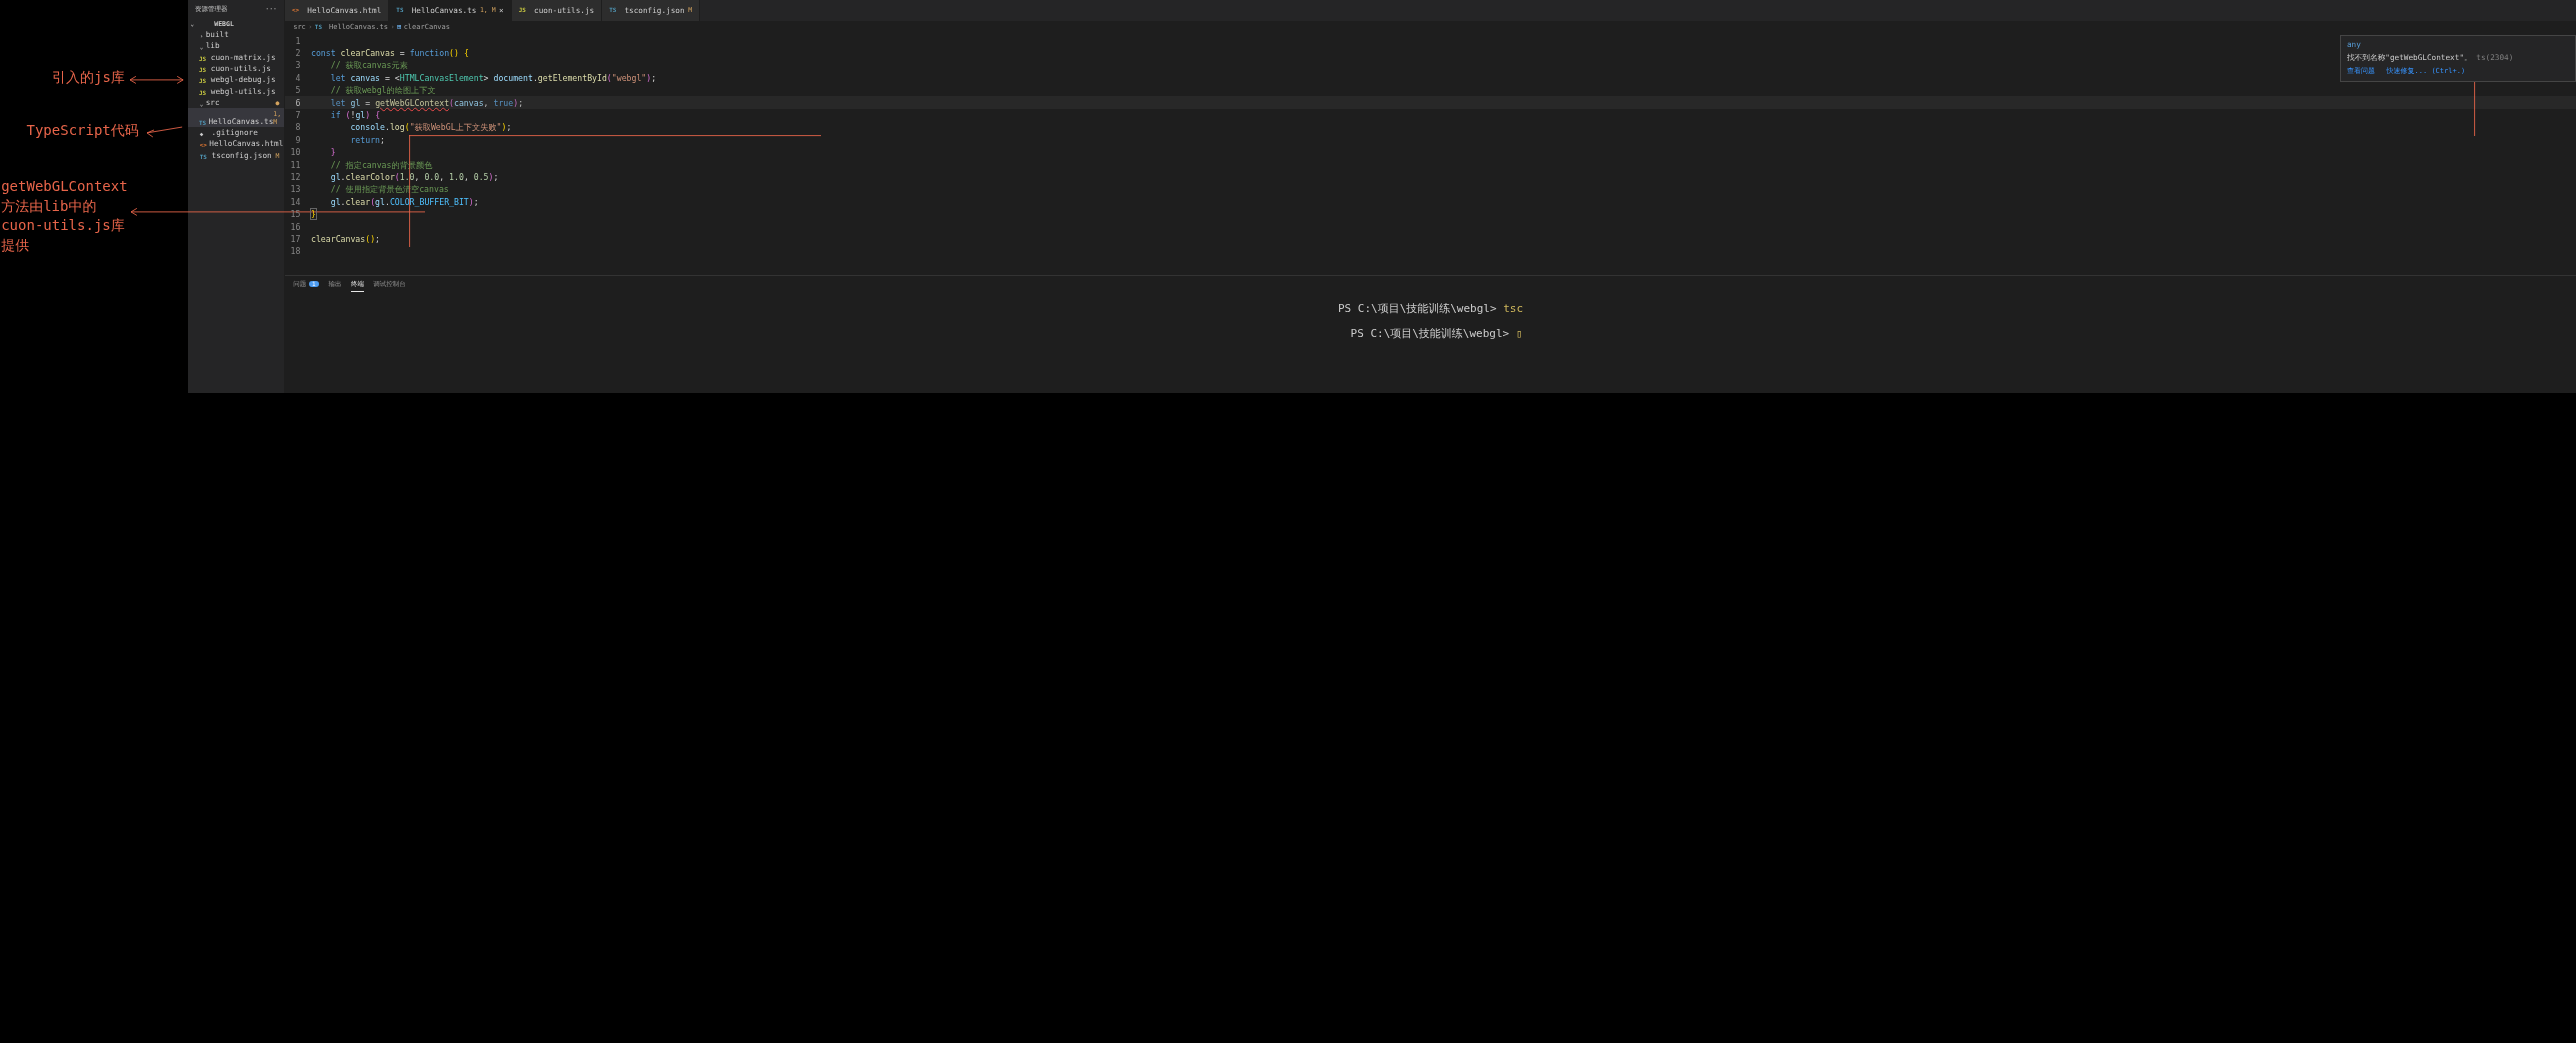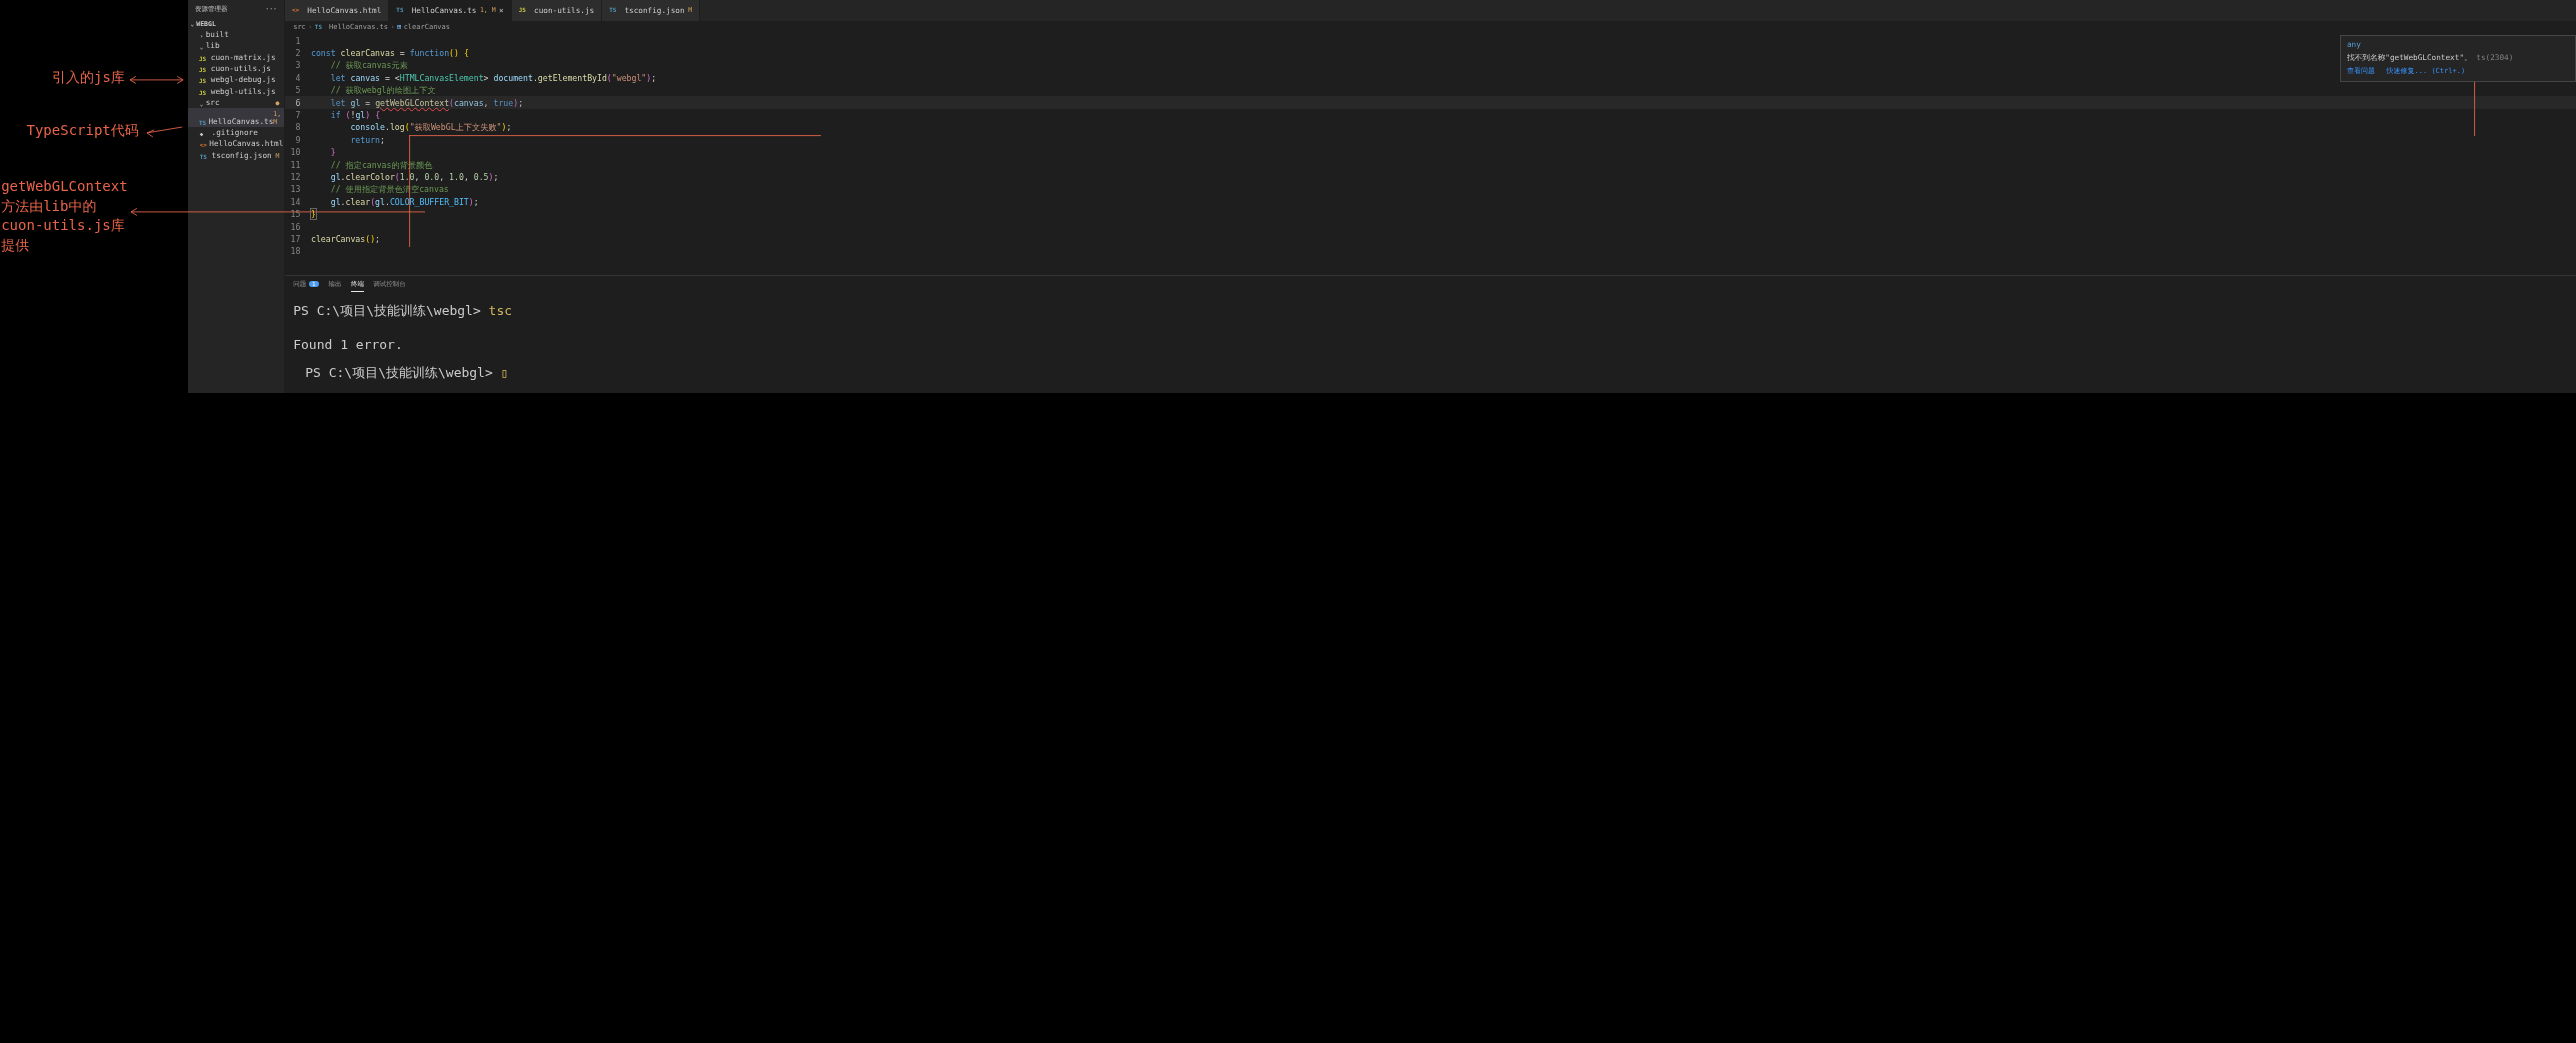--- a/index.html
+++ b/index.html
@@ -5,21 +5,21 @@
 * { margin: 0; padding: 0; box-sizing: border-box; }
 body { font-family: "Consolas", "Microsoft YaHei", monospace; background: #000; color: #ccc; font-size: 7.7px; overflow: hidden; }
 .app { display: flex; height: 393px; }
 .left-annotations { width: 188px; background: #000; padding: 11.8px 5.9px; position: relative; }
 .annotation { color: #e8654a; font-size: 14px; line-height: 1.4; position: absolute; }
 .ann1 { top: 68px; left: 52px; text-align: center; }
 .ann2 { top: 121px; left: 26.5px; }
 .ann3 { top: 177px; left: 1.2px; }
 .sidebar { width: 97px; background: #252526; border-right: 0.6px solid #1e1e1e; }
 .sidebar-header { display: flex; justify-content: space-between; align-items: center; padding: 4.7px 7px; color: #ccc; font-size: 6.5px; }
-.project-name { display: flex; align-items: center; gap: 0; padding: 1.2px 2.4px; font-size: 6.5px; font-weight: bold; color: #ccc; }
+.project-name { display: flex; align-items: center; gap: 18px; padding: 1.2px 2.4px; font-size: 6.5px; font-weight: bold; color: #ccc; }
 .tree { padding: 0; }
 .tree-item { display: flex; align-items: flex-end; padding: 1.2px 4.7px; font-size: 7.7px; cursor: pointer; }
 .tree-item.active { background: #37373d; }
 .indent1 { padding-left: 11.8px; }
 .indent2 { padding-left: 11px; }
 .chevron { width: 5.9px; display: inline-block; font-size: 5.9px; color: #ccc; }
 .file-icon { width: 9.4px; margin-right: 2.4px; font-size: 5.9px; font-weight: bold; }
 .icon-js { color: #cbcb41; }
 .icon-ts { color: #519aba; }
 .icon-html { color: #e37933; }
@@ -47,21 +47,21 @@
 .const2 { color: #4fc1ff; }
 .punc { color: #d4d4d4; }
 .err-underline { text-decoration: underline wavy #f14c4c; }
 .bracket-y { color: #ffd700; }
 .bracket-p { color: #da70d6; }
 .terminal-panel { height: 118px; background: #1e1e1e; border-top: 0.6px solid #333; }
 .terminal-tabs { display: flex; gap: 9.4px; padding: 3.5px 8.2px; font-size: 6.5px; }
 .term-tab { color: #969696; cursor: pointer; }
 .term-tab.active { color: #e7e7e7; border-bottom: 0.6px solid #e7e7e7; padding-bottom: 2.4px; }
 .term-badge { background: #4d9cf0; color: #fff; border-radius: 4.7px; padding: 0 3.5px; font-size: 5.9px; margin-left: 2.4px; }
-.terminal-content { padding: 4.7px 8.2px; font-size: 13px; color: #ccc; line-height: 1.7; }
+.terminal-content { padding: 4.7px 8.2px; font-size: 11px; color: #ccc; line-height: 1.7; text-align: center; }
 .term-cmd { color: #d0b85c; }
 .tooltip { position: absolute; top: 1.2px; right: 0; width: 236px; background: #252526; border: 0.6px solid #454545; padding: 4.7px 5.9px; font-size: 7.7px; z-index: 10; }
 .tooltip-type { color: #569cd6; margin-bottom: 3.5px; }
 .tooltip-msg { color: #ccc; }
 .tooltip-code { color: #808080; text-align: center; }
 .tooltip-links { margin-top: 3.5px; }
 .tooltip-link { color: #3794ff; margin-right: 7px; cursor: pointer; font-size: 7px; }
 svg.ann-arrow { position: absolute; overflow: visible; pointer-events: none; }
 .line-highlight { position: absolute; background: rgba(90,90,90,0.18); left: 0; right: 0; height: 12.4px; }
 </style>
@@ -227,21 +227,20 @@
           <span class="term-tab">问题<span class="term-badge">1</span></span>
           <span class="term-tab">输出</span>
           <span class="term-tab active">终端</span>
           <span class="term-tab">调试控制台</span>
         </div>
       <div class="terminal-content">
         <div>
           <span>PS C:\项目\技能训练\webgl&gt;</span>
           <span class="term-cmd">tsc</span>
         </div>
-        <div style="margin-top:11.8px;">Found 1 error.</div>
         <div style="margin-top:5.9px;margin-left:12px;">
           <span>PS C:\项目\技能训练\webgl&gt;</span>
           <span style="color:#d0b85c;">▯</span>
         </div>
       </div>
     </div>
   </div>
 </div>
 
 

